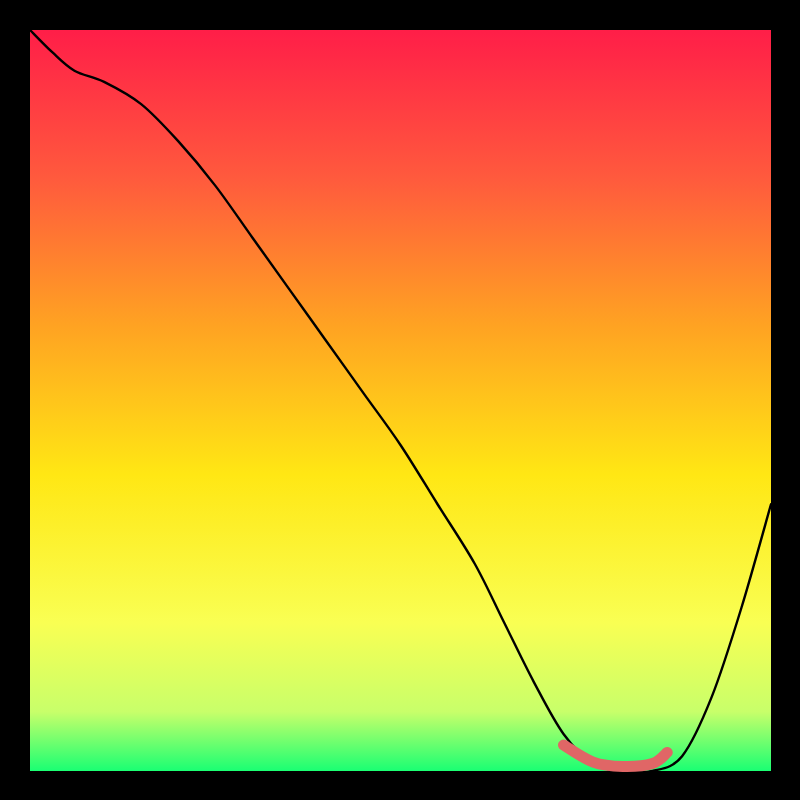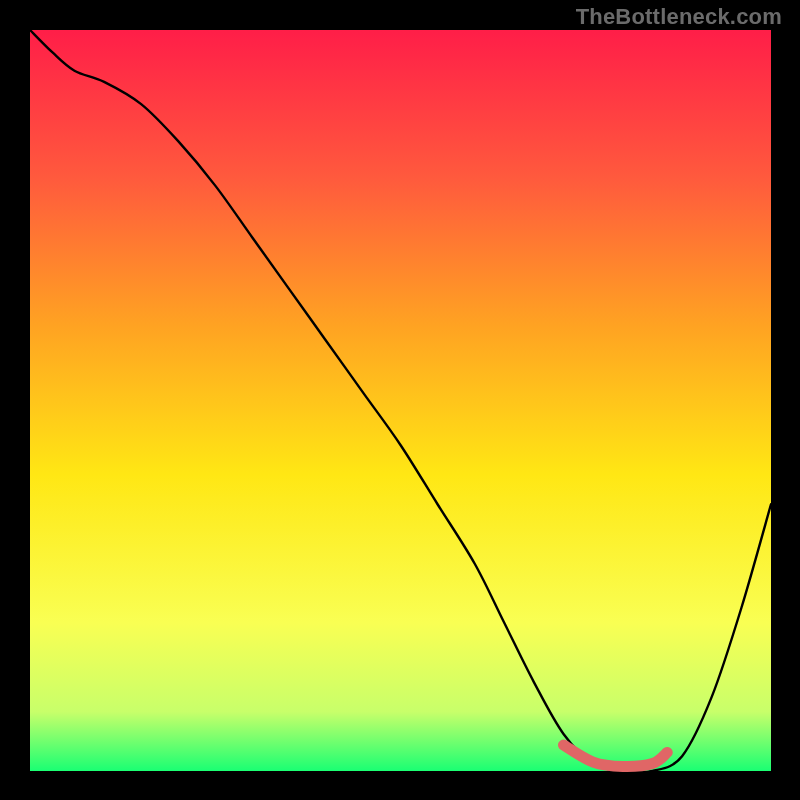--- a/index.html
+++ b/index.html
@@ -29,21 +29,20 @@
   svg {
     position: absolute;
     top: 0;
     left: 0;
   }
 </style>
 </head>
 <body>
 
 <div class="chart-container">
-  <div class="watermark">TheBottleneck.com</div>
   <svg id="chart-svg" width="800" height="800" viewBox="0 0 800 800">
       <defs>
         <linearGradient id="bg-grad" x1="0" y1="0" x2="0" y2="1">
           <stop offset="0%" stop-color="#ff1e48"></stop>
           <stop offset="20%" stop-color="#ff5a3d"></stop>
           <stop offset="40%" stop-color="#ffa322"></stop>
           <stop offset="60%" stop-color="#ffe714"></stop>
           <stop offset="80%" stop-color="#f9ff53"></stop>
           <stop offset="92%" stop-color="#c8ff6a"></stop>
           <stop offset="100%" stop-color="#1aff73"></stop>

